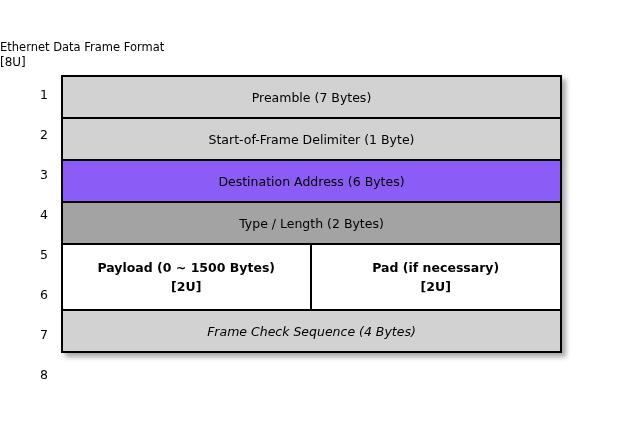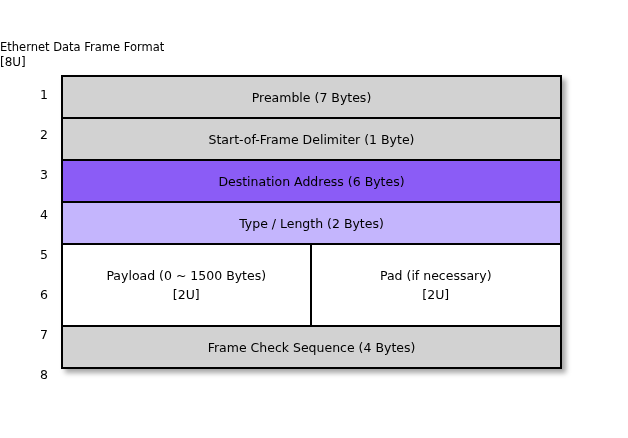--- a/index.html
+++ b/index.html
@@ -51,42 +51,43 @@
   }
 
   .frame-row {
     display: flex;
     box-sizing: border-box;
     border-bottom: 2px solid #000000;
     position: relative;
   }
   .frame-row:last-child {
     border-bottom: none;
+    font-style: italic;
   }
 
   .frame-cell {
     flex: 1 1 auto;
     box-sizing: border-box;
     display: flex;
     flex-direction: column;
     align-items: center;
     justify-content: center;
     font-size: 12.5px;
     line-height: 19px;
     text-align: center;
     color: #000000;
     padding: 0 4px;
   }
 
   .h-single { height: 40px; }
-  .h-double { height: 80px; }
+  .h-double { height: 64px; font-weight: bold; }
 
   .bg-grey  { background: #d2d2d2; }
   .bg-blue  { background: #8b5cf6; }
-  .bg-cream { background: #c4b5fd; }
+  .bg-cream { background: #a3a3a3; }
   .bg-white { background: #ffffff; }
 
   .cell-split-left {
     flex: 0 0 50%;
     border-right: 2px solid #000000;
   }
   .cell-split-right {
     flex: 0 0 50%;
   }
   .cell-line2 {

